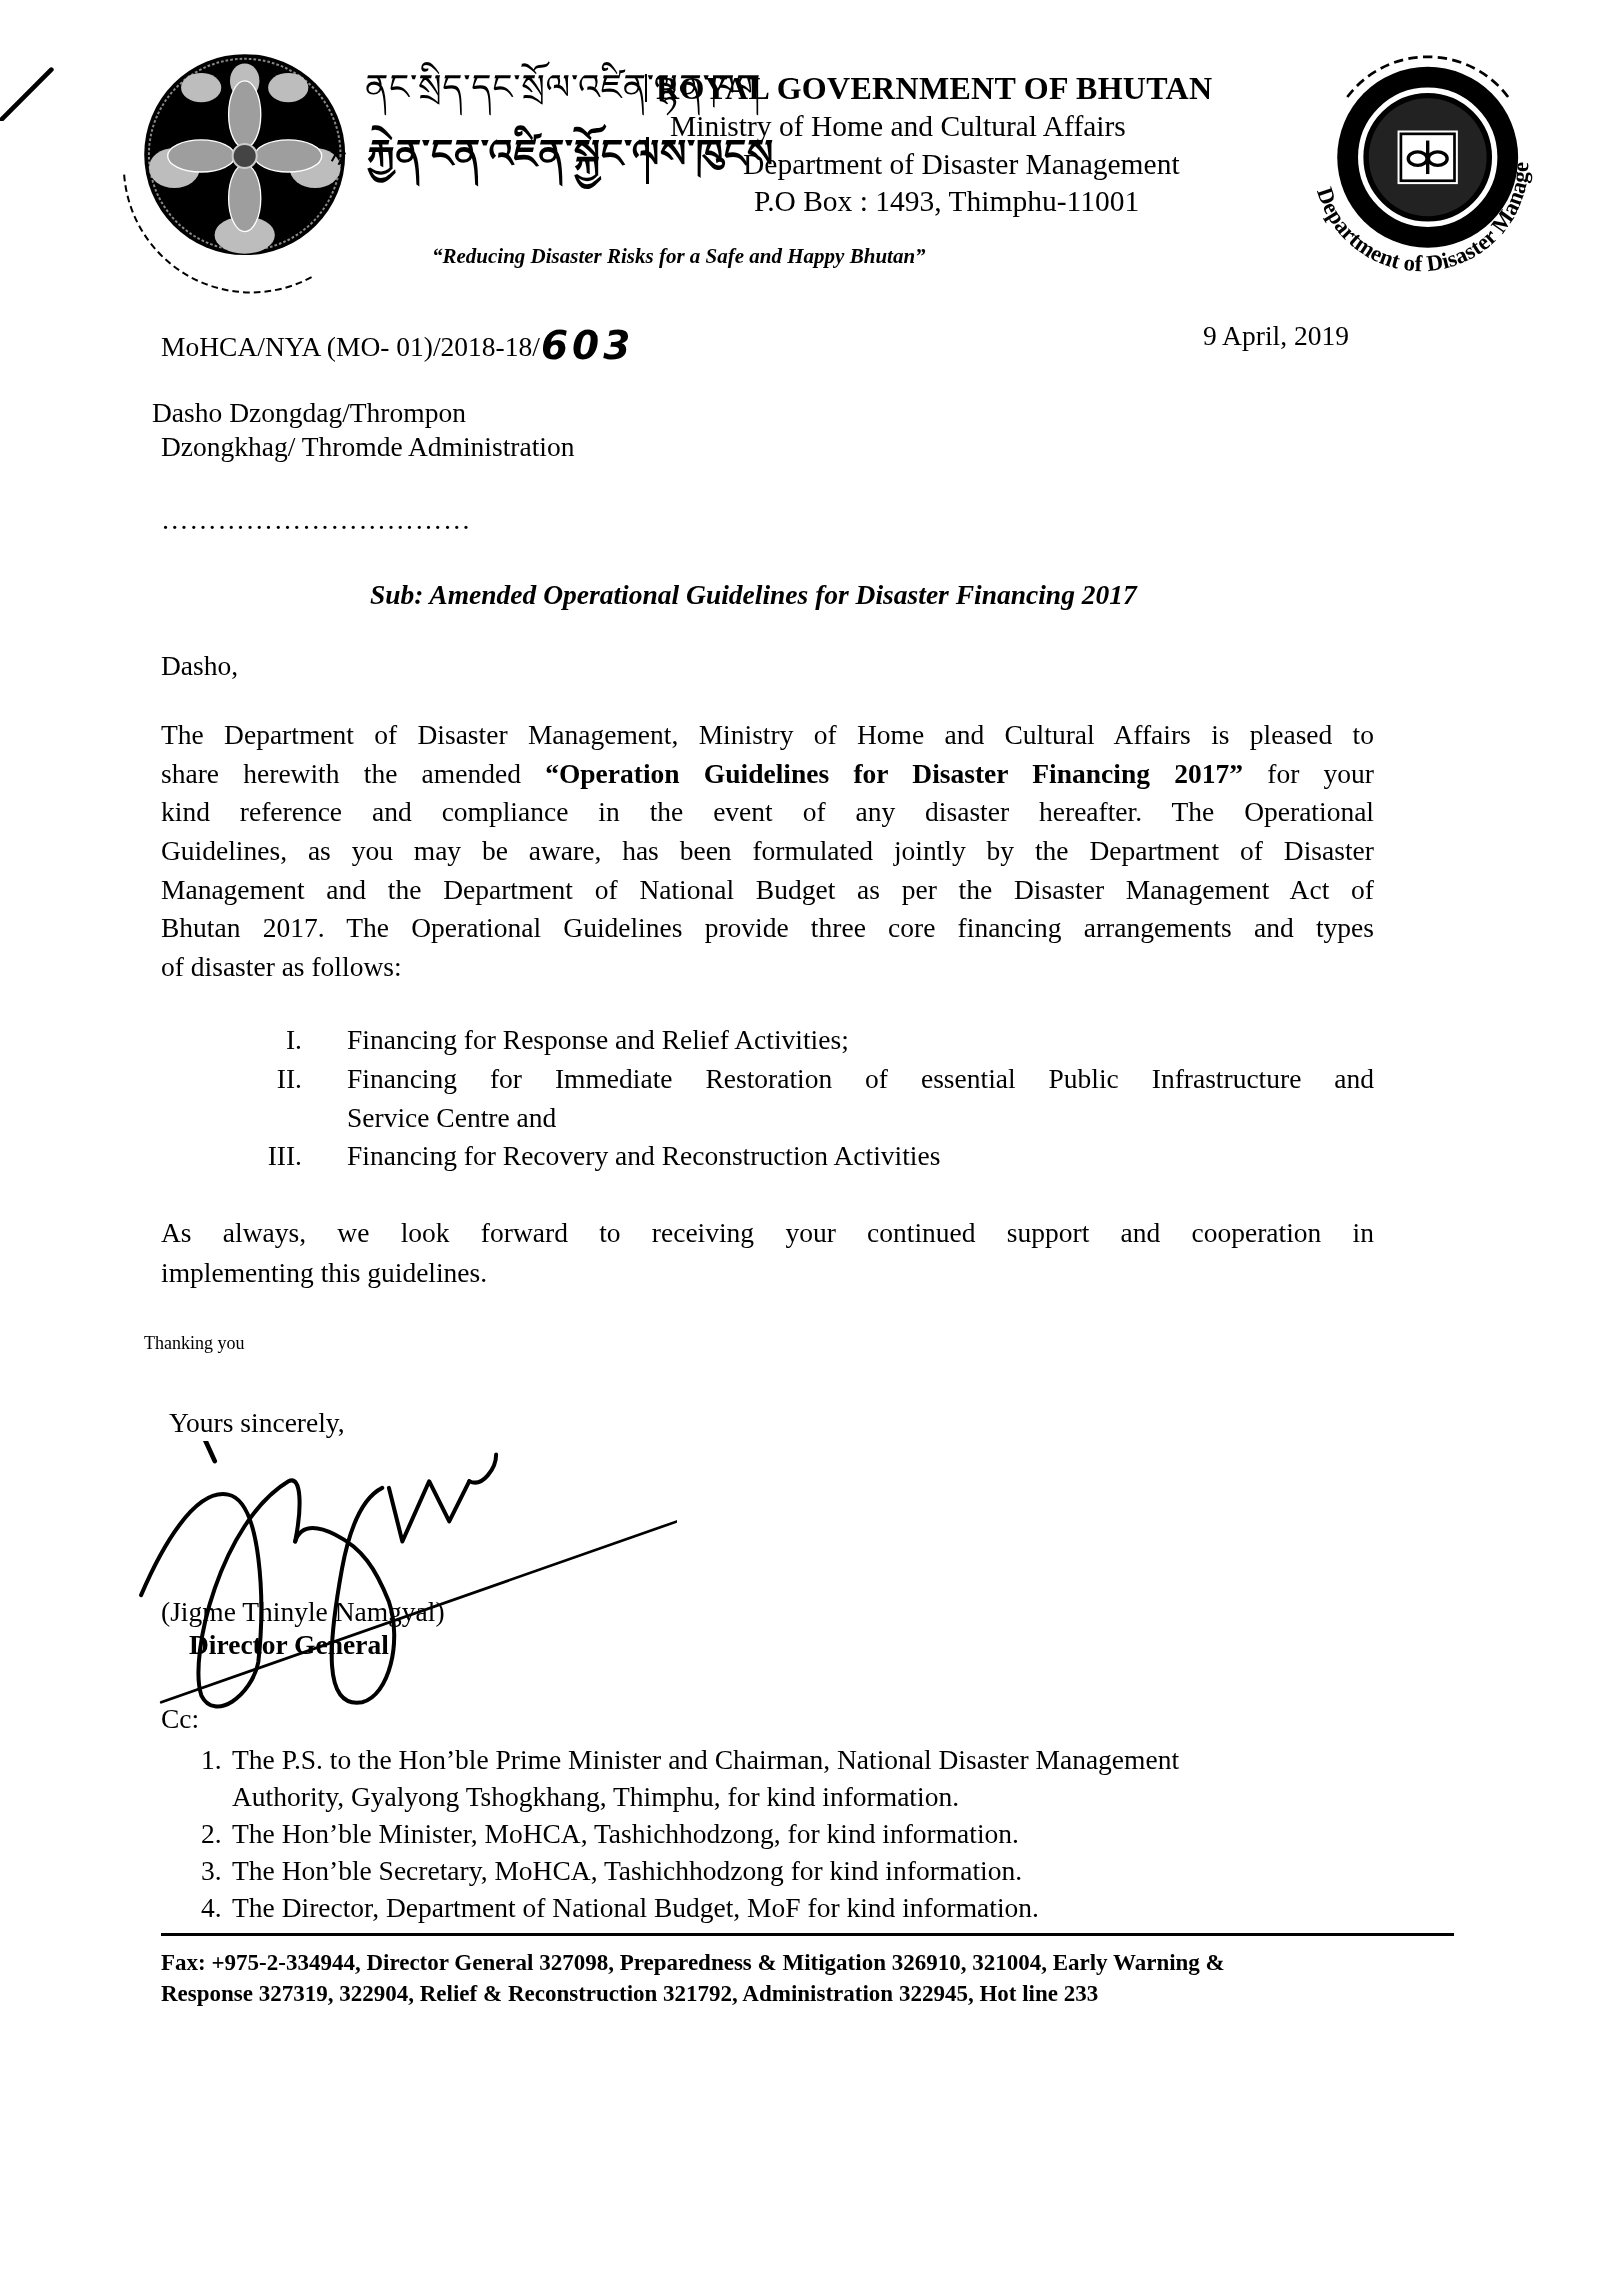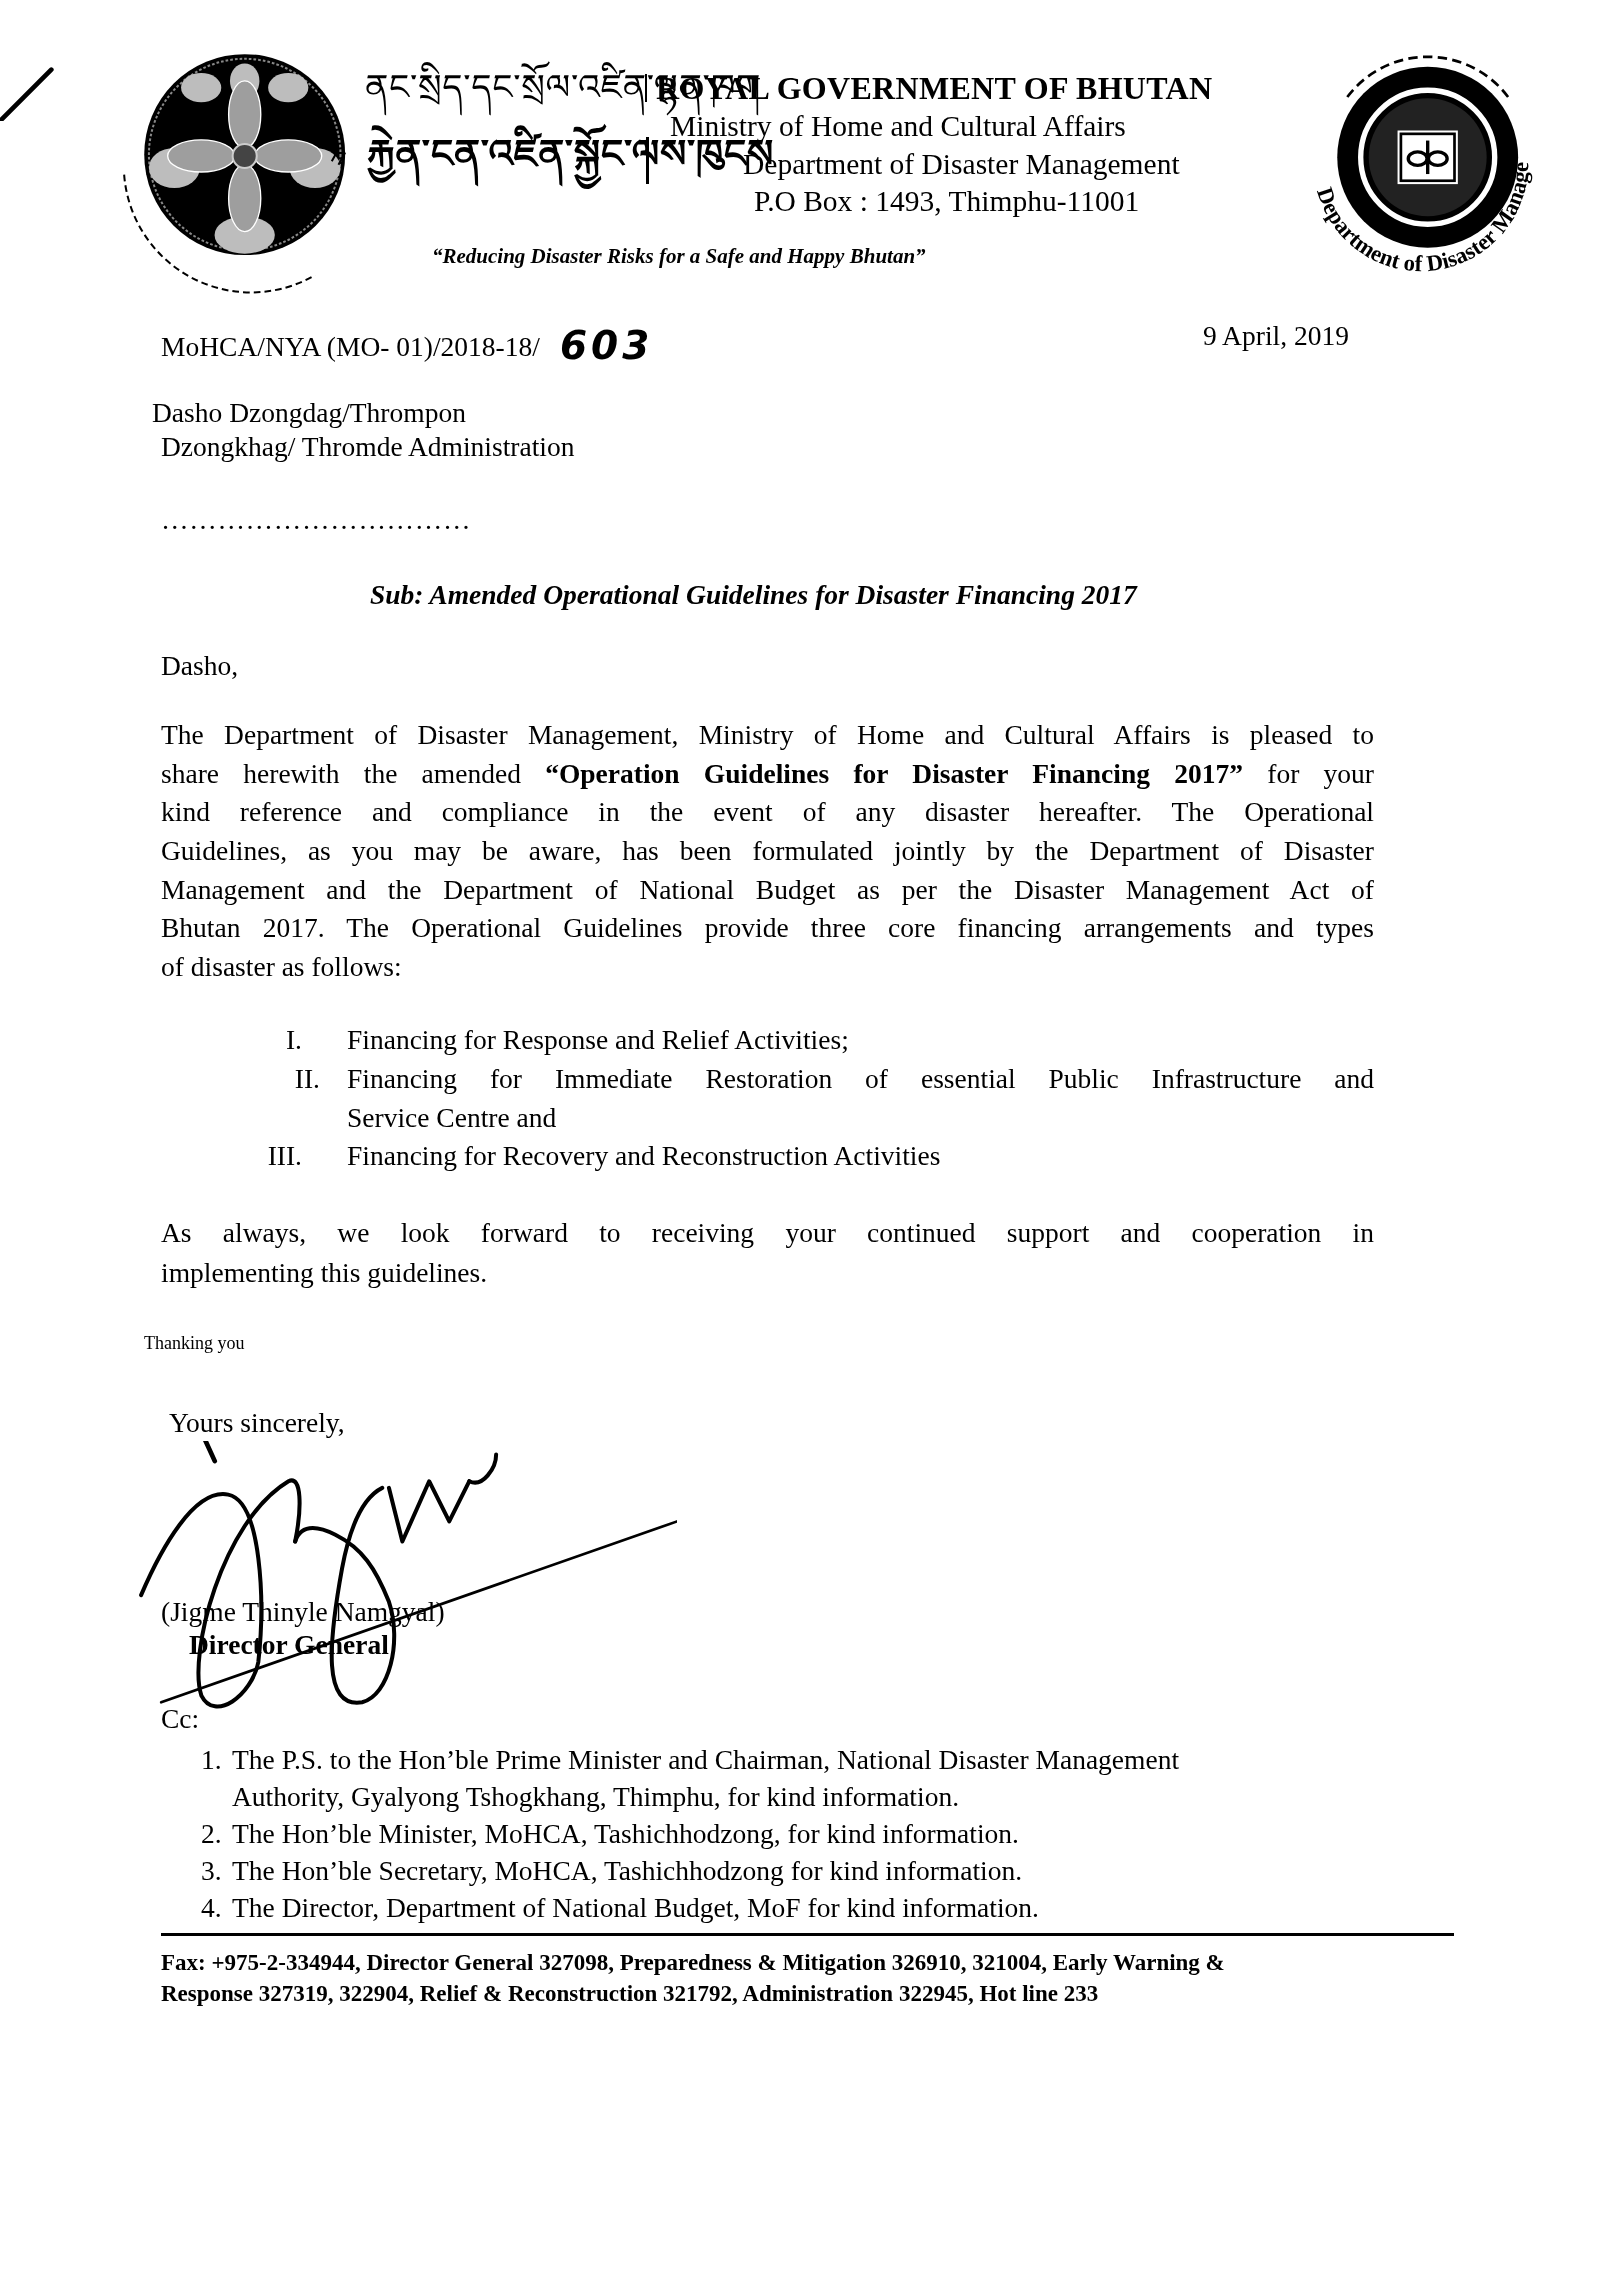--- a/index.html
+++ b/index.html
@@ -28,21 +28,21 @@
   #gov-title { left: 656px; top: 70px; font-size: 32px; font-weight: bold; letter-spacing: 0.3px; white-space: nowrap; }
   #ministry  { left: 670px; top: 110px; font-size: 29.5px; white-space: nowrap; }
   #department{ left: 743px; top: 148px; font-size: 29.5px; white-space: nowrap; }
   #pobox     { left: 754px; top: 185px; font-size: 29.5px; white-space: nowrap; }
   #motto     { left: 432px; top: 224px; font-size: 21px; font-style: italic; font-weight: bold; white-space: nowrap; margin-top: 20px; }
 
   
   #ref-line { left: 161px; top: 320px; font-size: 27.5px; white-space: nowrap; }
   #ref-handwritten {
     font-family: "DejaVu Sans", sans-serif; font-size: 39px; font-style: italic;
-    font-weight: bold; margin-left: 20px; letter-spacing: 4px; position: relative; top: 2.7px;
+    font-weight: bold; margin-left: 1px; letter-spacing: 4px; position: relative; top: 2.7px;
   }
   #date { left: 1203px; top: 320px; font-size: 27.5px; white-space: nowrap; }
 
   
   #addressee-1 { left: 152px; top: 397px; font-size: 27.5px; white-space: nowrap; }
   #addressee-2 { left: 161px; top: 431px; font-size: 27.5px; white-space: nowrap; }
   #dotted-line { left: 161px; top: 504px; font-size: 27.5px; letter-spacing: 0.7px; white-space: nowrap; }
 
   
   #subject { left: 322px; top: 579px; font-size: 27.5px; font-style: italic; font-weight: bold; white-space: nowrap; margin-left: 48px; }
@@ -162,21 +162,21 @@
 </div>
 <div class="justify-line" style="top:798px">kind reference and compliance in the event of any disaster hereafter. The Operational</div>
 <div class="justify-line" style="top:837px">Guidelines, as you may be aware, has been formulated jointly by the Department of Disaster</div>
 <div class="justify-line" style="top:876px">Management and the Department of National Budget as per the Disaster Management Act of</div>
 <div class="justify-line" style="top:914px">Bhutan 2017. The Operational Guidelines provide three core financing arrangements and types</div>
 <div class="justify-line last" style="top:953px">of disaster as follows:</div>
 
 <div class="list-num" style="left:248px; top:1026px">I.</div>
 <div class="list-text" style="top:1026px">Financing for Response and Relief Activities;</div>
 
-<div class="list-num" style="left:266px; top:1065px">II.</div>
+<div class="list-num" style="left:248px; top:1065px">II.</div>
 <div class="list-text justify" style="top:1065px">Financing for Immediate Restoration of essential Public Infrastructure and</div>
 <div class="list-text" style="top:1104px">Service Centre and</div>
 
 <div class="list-num" style="left:248px; top:1142px">III.</div>
 <div class="list-text" style="top:1142px">Financing for Recovery and Reconstruction Activities</div>
 
 <div id="closing-1-a" class="justify-line">As always, we look forward to receiving your continued support and cooperation in</div>
 <div id="closing-1-b" class="justify-line last">implementing this guidelines.</div>
 
 <div id="thanking" class="abs">Thanking you</div>

